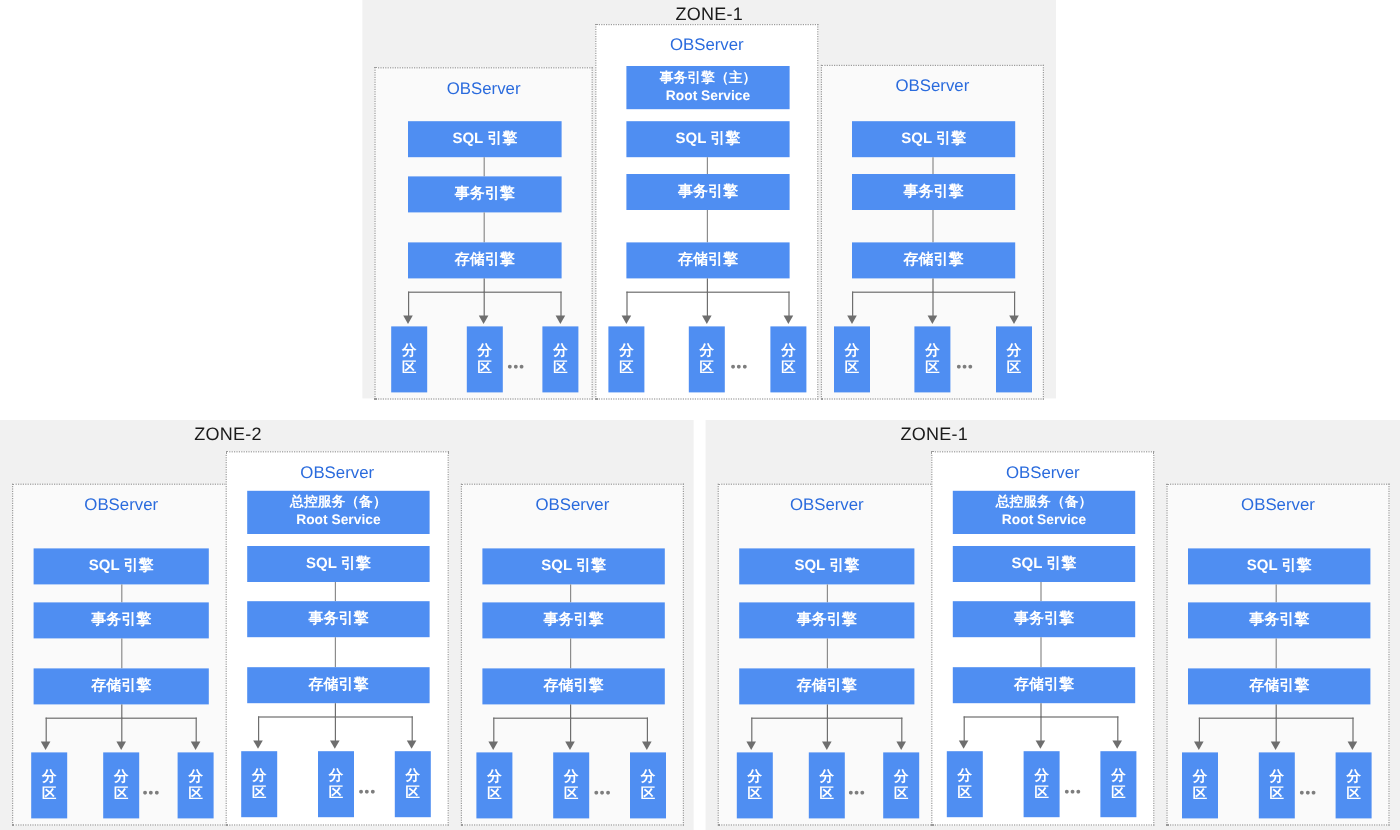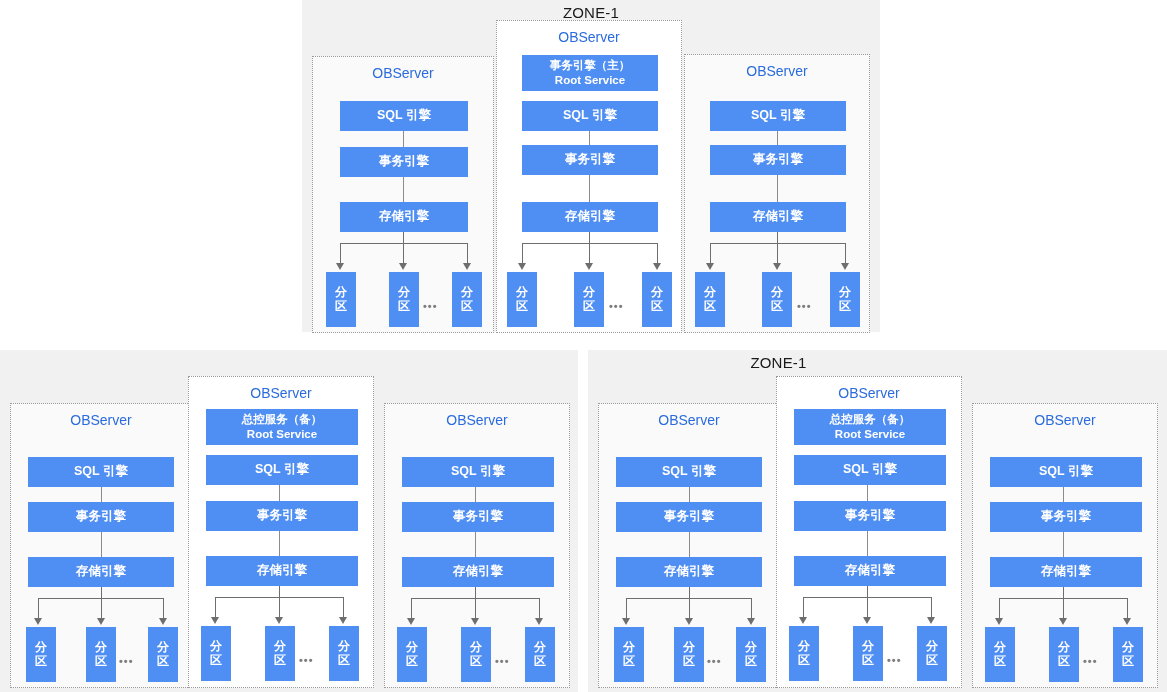--- a/index.html
+++ b/index.html
@@ -176,20 +176,21 @@
       </div>
       <div class="dots" style="left:112px;top:246px;">•••</div>
       <div class="part" style="left:145px;top:217px;width:30px;height:55px;">
         <span>分</span>
         <span>区</span>
       </div>
     </div>
   </div>
 
   <div class="zone" style="left:0px;top:350px;width:578px;height:342px;">
+    <div class="zone-title" style="left:90px;right:288px;">ZONE-2</div>
 
     <div class="observer" style="left:10px;top:53px;width:182px;height:285px;">
       <div class="ob-title">OBServer</div>
       <div class="blk" style="left:17px;top:53px;width:146px;height:30px;">SQL 引擎</div>
       <div class="vline" style="left:90px;top:83px;height:15px;"></div>
       <div class="blk" style="left:17px;top:98px;width:146px;height:30px;">事务引擎</div>
       <div class="vline" style="left:90px;top:128px;height:25px;"></div>
       <div class="blk" style="left:17px;top:153px;width:146px;height:30px;">存储引擎</div>
 
       <div class="vstem" style="left:90px;top:183px;height:12px;"></div>

